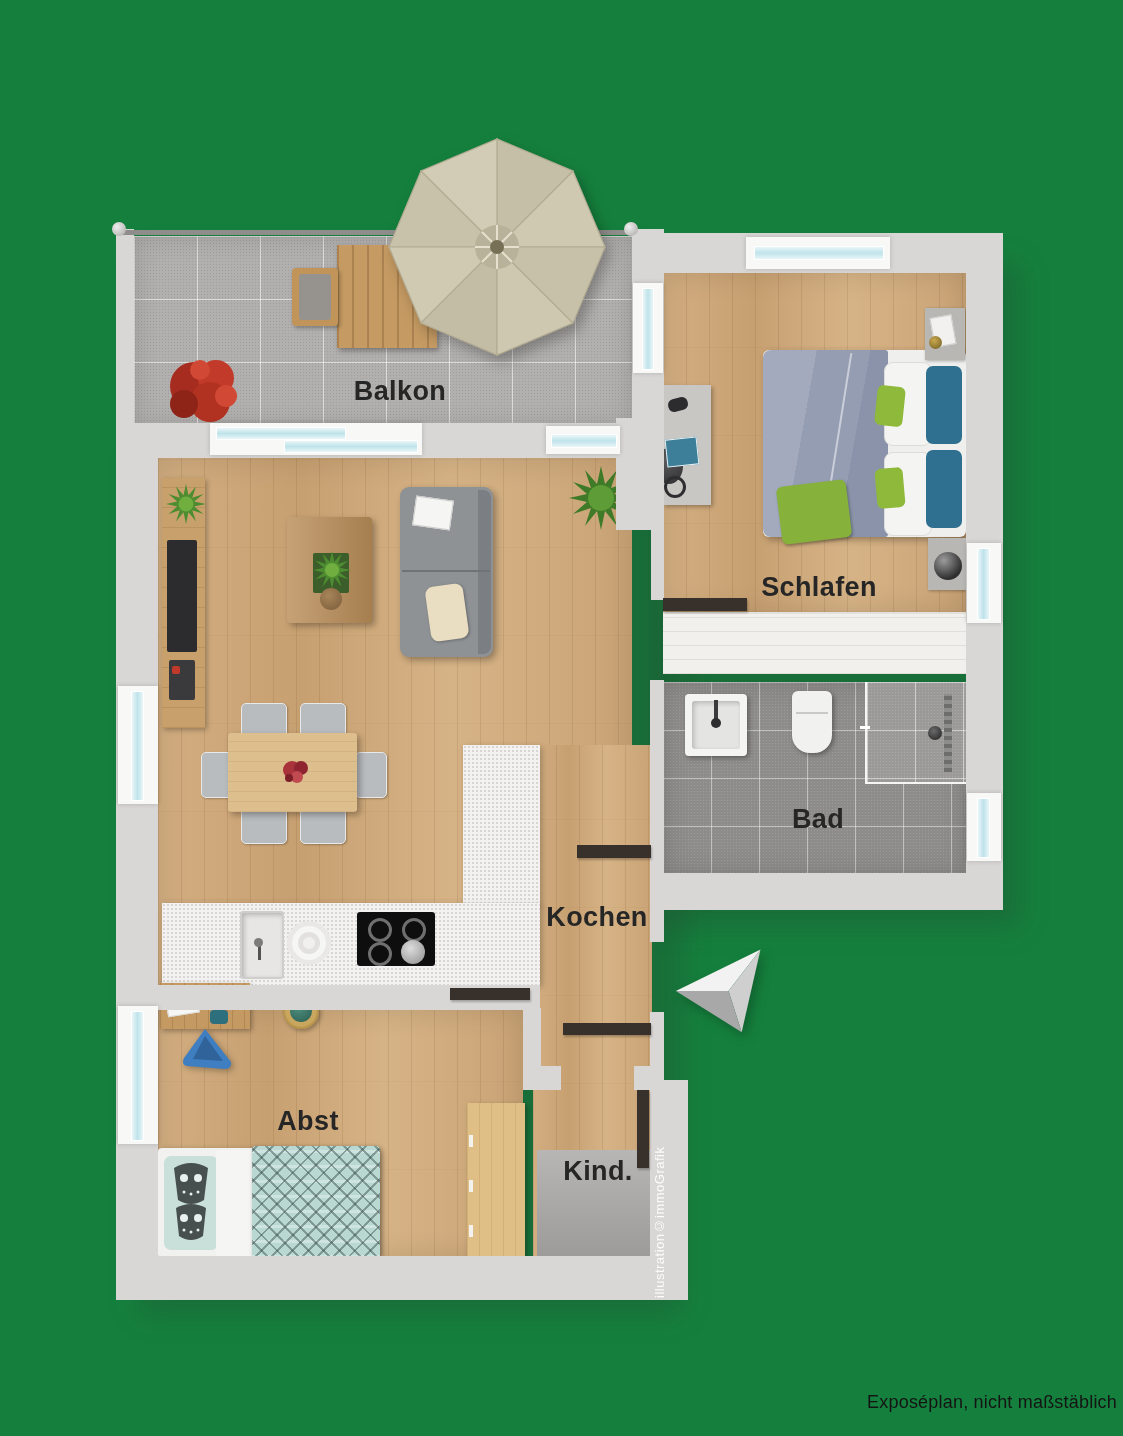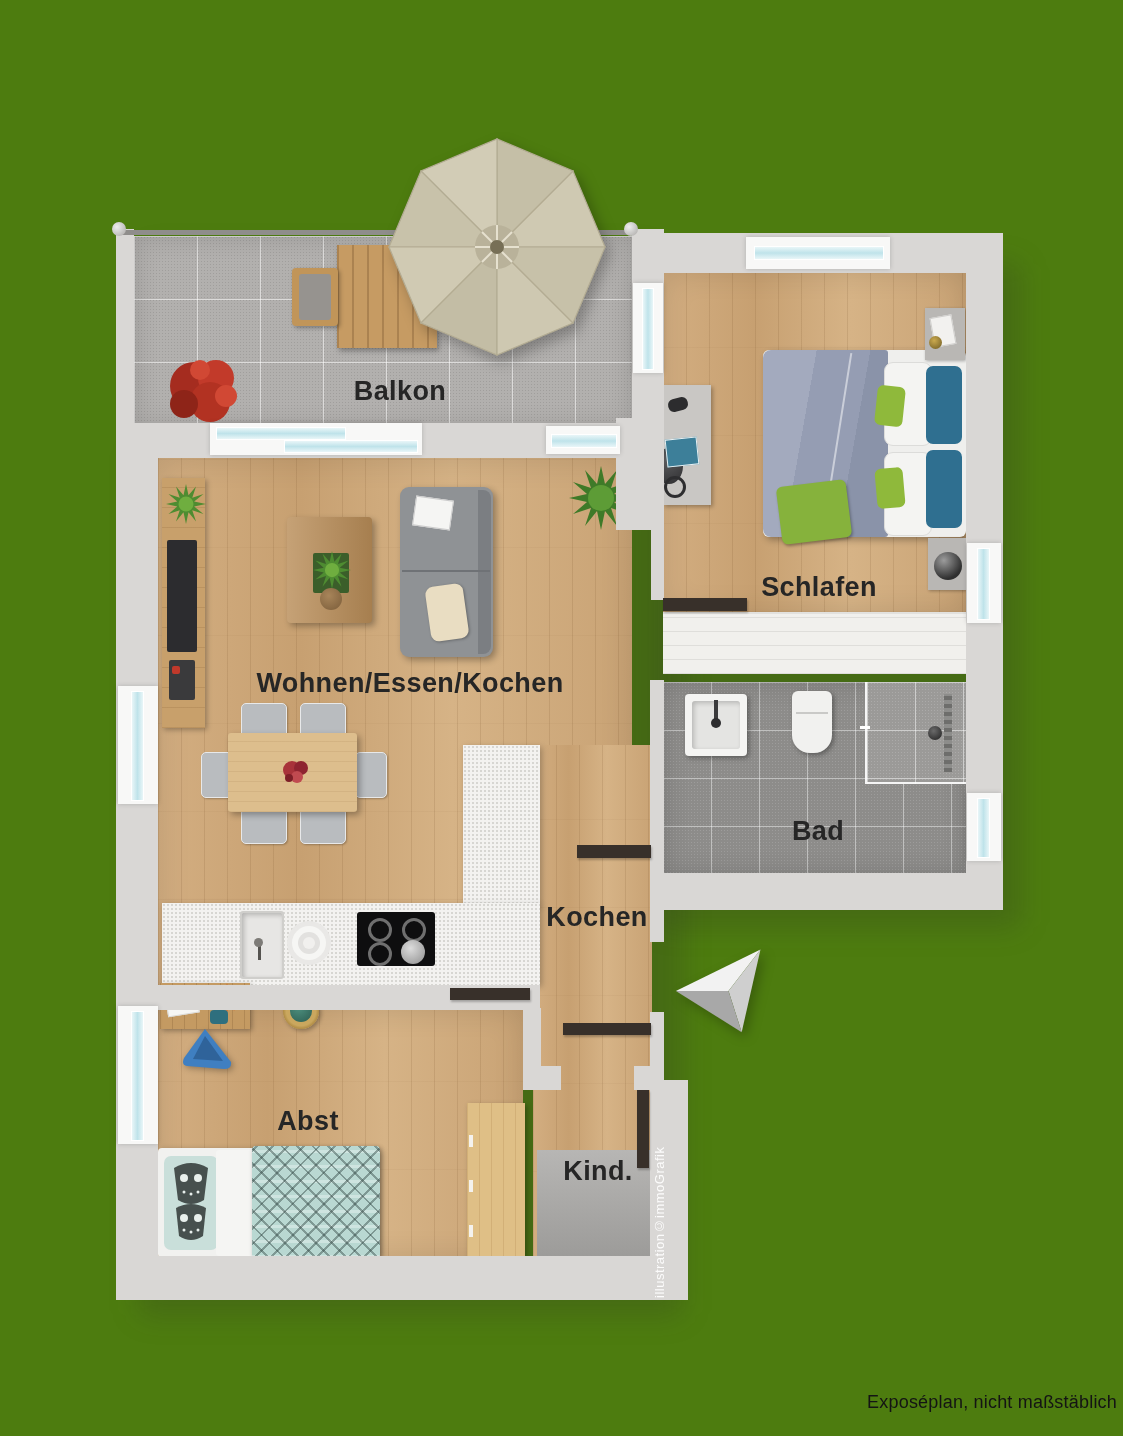--- a/index.html
+++ b/index.html
@@ -1,16 +1,16 @@
 <!DOCTYPE html>
 <html><head>
 <meta charset="utf-8">
 <style>
   html,body{margin:0;padding:0;background:#fff;}
-  #stage{position:relative;width:1123px;height:1436px;background:#4d7c0f;overflow:hidden;
+  #stage{position:relative;width:1123px;height:1436px;background:#15803d;overflow:hidden;
          font-family:"Liberation Sans",sans-serif;}
   .shadowblk{position:absolute;background:rgba(40,40,40,.20);filter:blur(14px);
              transform:translate(16px,18px);border-radius:10px;z-index:1;}
   .floor{position:absolute;z-index:5;}
   .wood{background-color:#cda97c;
     background-image:
       repeating-linear-gradient(90deg, rgba(122,84,44,.16) 0 1px, transparent 1px 23px),
       repeating-linear-gradient(0deg, rgba(122,84,44,.05) 0 1px, transparent 1px 88px),
       linear-gradient(90deg,#d3ae81,#c7a071 30%,#d6b386 62%,#c9a375);}
   .woodlight{background-color:#dfbf86;
@@ -286,23 +286,22 @@
   <div class="winframe" style="left:967px;top:793px;width:34px;height:68px;"></div>
   <div class="glassV" style="left:977px;top:798px;width:11px;height:58px;"></div>
 
   <div class="bar" style="left:663px;top:598px;width:84px;height:13px;"></div>
   <div class="bar" style="left:577px;top:845px;width:74px;height:13px;"></div>
   <div class="bar" style="left:563px;top:1023px;width:88px;height:12px;"></div>
   <div class="bar" style="left:637px;top:1090px;width:12px;height:78px;"></div>
   <div class="bar" style="left:450px;top:988px;width:80px;height:12px;"></div>
 
   <div class="room-label" style="left:400px;top:376px;">Balkon</div>
-  <div class="room-label" style="left:410px;top:668px;">Wohnen/Essen/Kochen</div>
   <div class="room-label" style="left:819px;top:572px;">Schlafen</div>
-  <div class="room-label" style="left:818px;top:804px;margin-top:12px;">Bad</div>
+  <div class="room-label" style="left:818px;top:804px;">Bad</div>
   <div class="room-label" style="left:597px;top:902px;">Kochen</div>
   <div class="room-label" style="left:308px;top:1106px;">Abst</div>
   <div class="room-label" style="left:598px;top:1156px;">Kind.</div>
 
   <div class="watermark" style="left:652px;top:1072px;width:20px;height:226px;">illustration©immoGrafik</div>
 
   <div class="caption" style="right:6px;top:1392px;">Exposéplan, nicht maßstäblich</div>
 
 </div>
 

